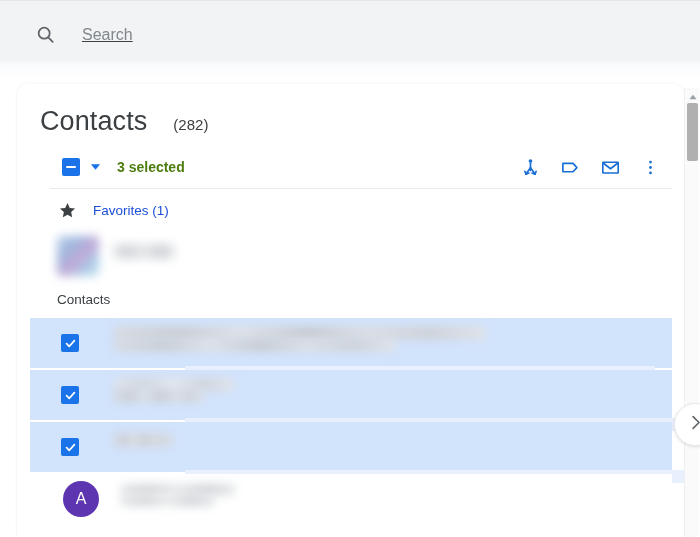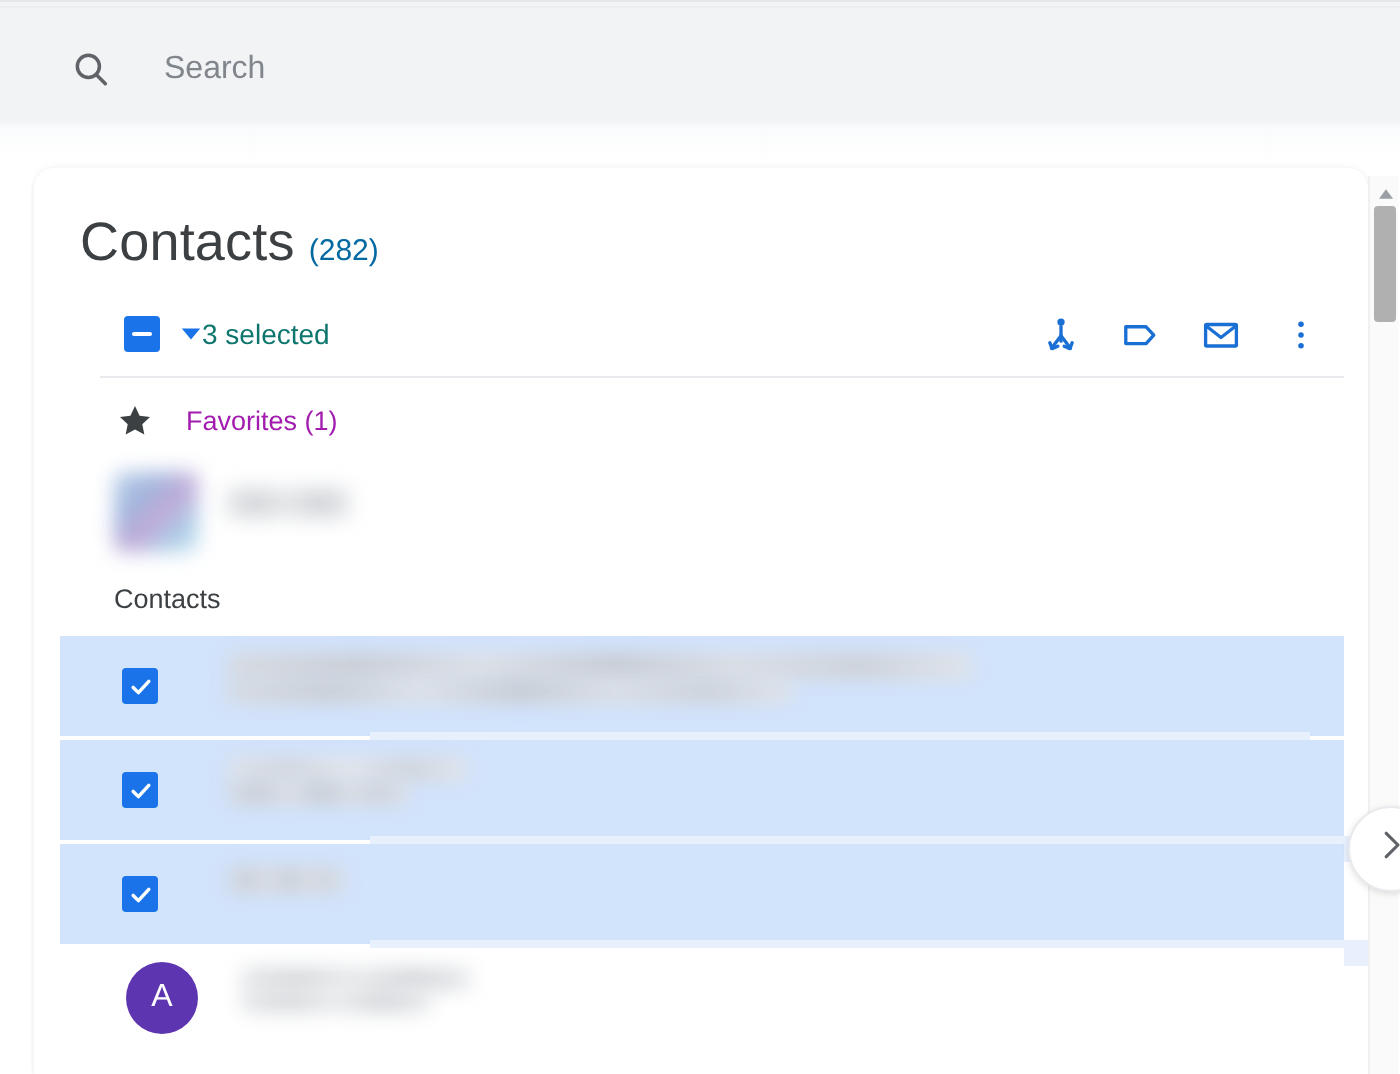--- a/index.html
+++ b/index.html
@@ -61,20 +61,21 @@
   #search-input {
     border: none;
     outline: none;
     background: transparent;
     font-family: "Liberation Sans", sans-serif;
     font-size: 16px;
     color: #404040;
     margin-left: 26px;
     width: 560px;
     height: 30px;
+    text-decoration: underline;
   }
   #search-input::placeholder { color: #80868b; }
 
   
   #contacts-card {
     position: absolute;
     top: 84px;
     left: 17px;
     width: 667px;
     height: 453px;
@@ -94,22 +95,22 @@
     align-items: baseline;
   }
   #page-title {
     font-size: 27px;
     font-weight: 400;
     color: #3c4043;
     letter-spacing: 0.1px;
   }
   #page-title-count {
     font-size: 15px;
-    color: #0369a1;
-    margin-left: 7px;
+    color: #404040;
+    margin-left: 26px;
   }
 
   
   #selection-toolbar {
     position: absolute;
     top: 62px;
     left: 23px;
     width: 622px;
     height: 42px;
     display: flex;
@@ -138,24 +139,24 @@
     margin-left: 9px;
     width: 12px;
     height: 12px;
     display: flex;
     align-items: center;
     justify-content: center;
     color: #1a73e8;
   }
 
   #selection-count {
-    margin-left: 0;
+    margin-left: 16px;
     font-size: 14px;
-    color: #0f766e;
-    font-weight: 400;
+    color: #4d7c0f;
+    font-weight: 700;
   }
 
   #toolbar-actions {
     margin-left: auto;
     display: flex;
     align-items: center;
     gap: 16px;
   }
   .tb-icon {
     width: 24px;
@@ -185,21 +186,21 @@
     align-items: center;
   }
   #star-icon {
     width: 20px; height: 20px;
     color: #3c4043;
     display: flex; align-items: center; justify-content: center;
   }
   #favorites-label {
     margin-left: 16px;
     font-size: 13.5px;
-    color: #a21caf;
+    color: #1d4ed8;
   }
 
   
   .blur-pill {
     background: linear-gradient(90deg,#d8dadd 0%,#c9ccd0 18%,#dfe1e4 34%,#c6c9cd 52%,#dcdee1 68%,#cdd0d4 85%,#e2e4e6 100%);
     filter: blur(5px);
     border-radius: 3px;
   }
   .blur-pill.light {
     background: linear-gradient(90deg,#e2e4e7 0%,#d3d6d9 25%,#e6e8ea 50%,#d0d3d7 75%,#e4e6e9 100%);

